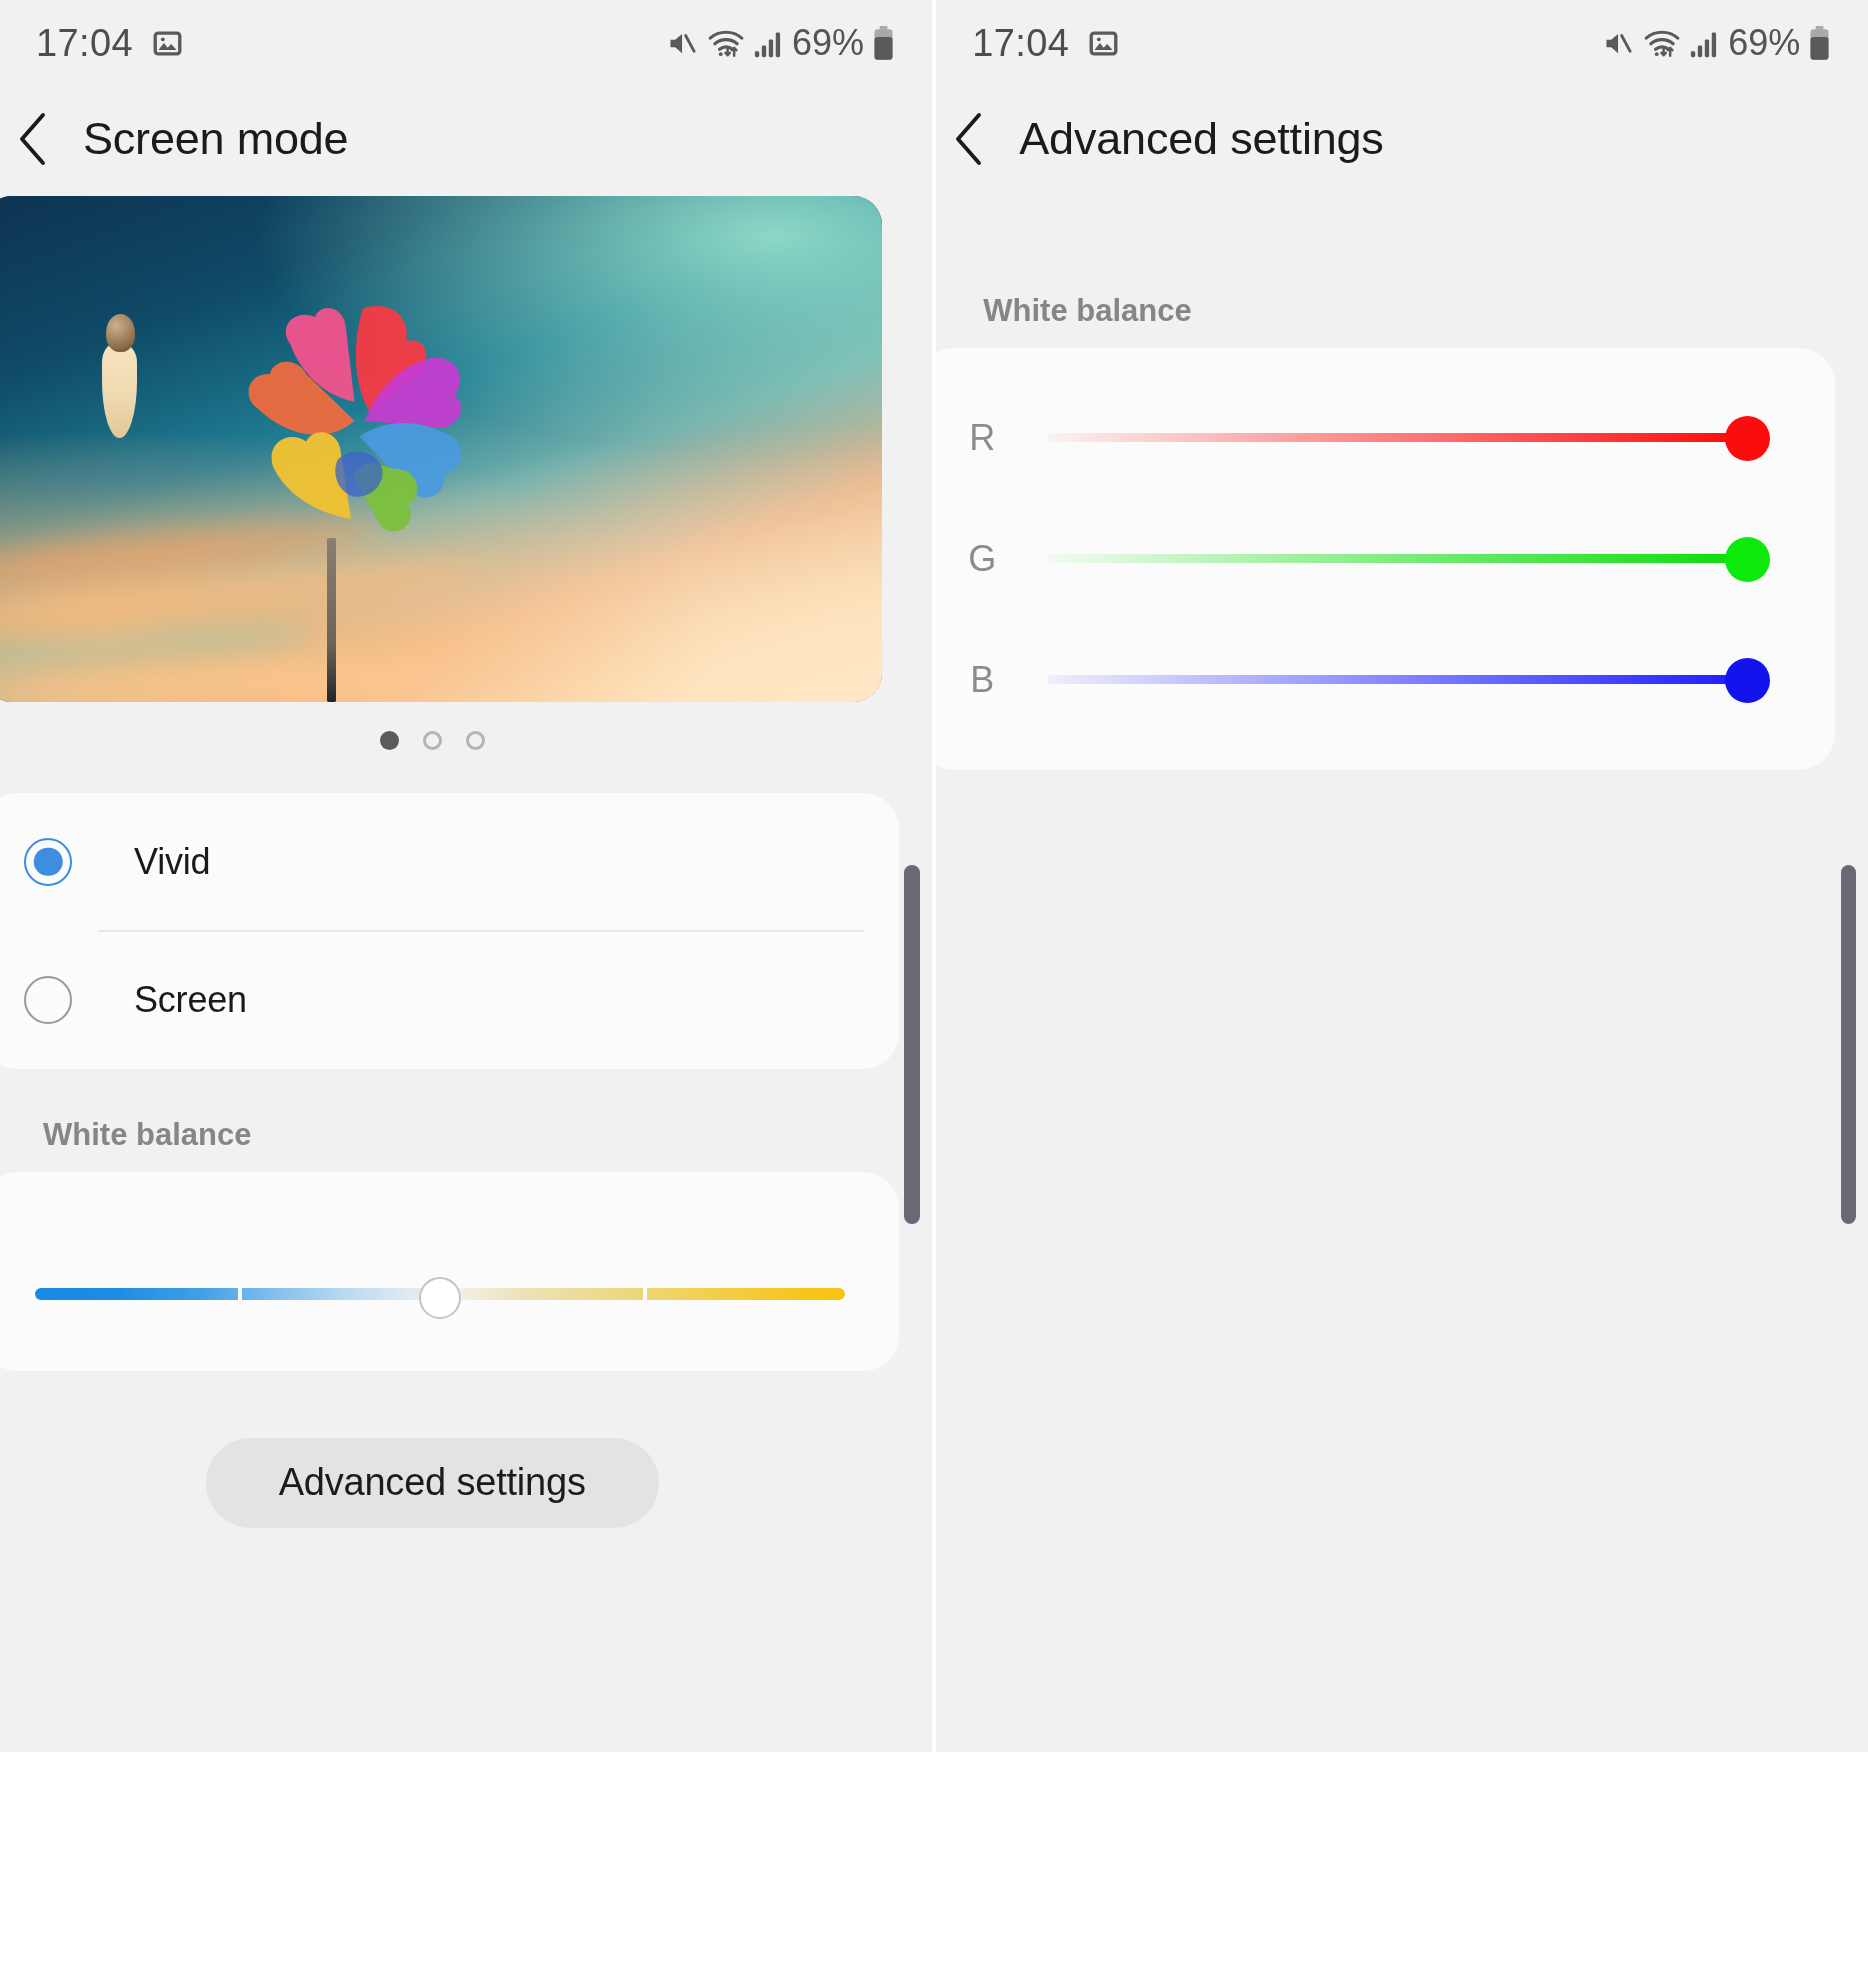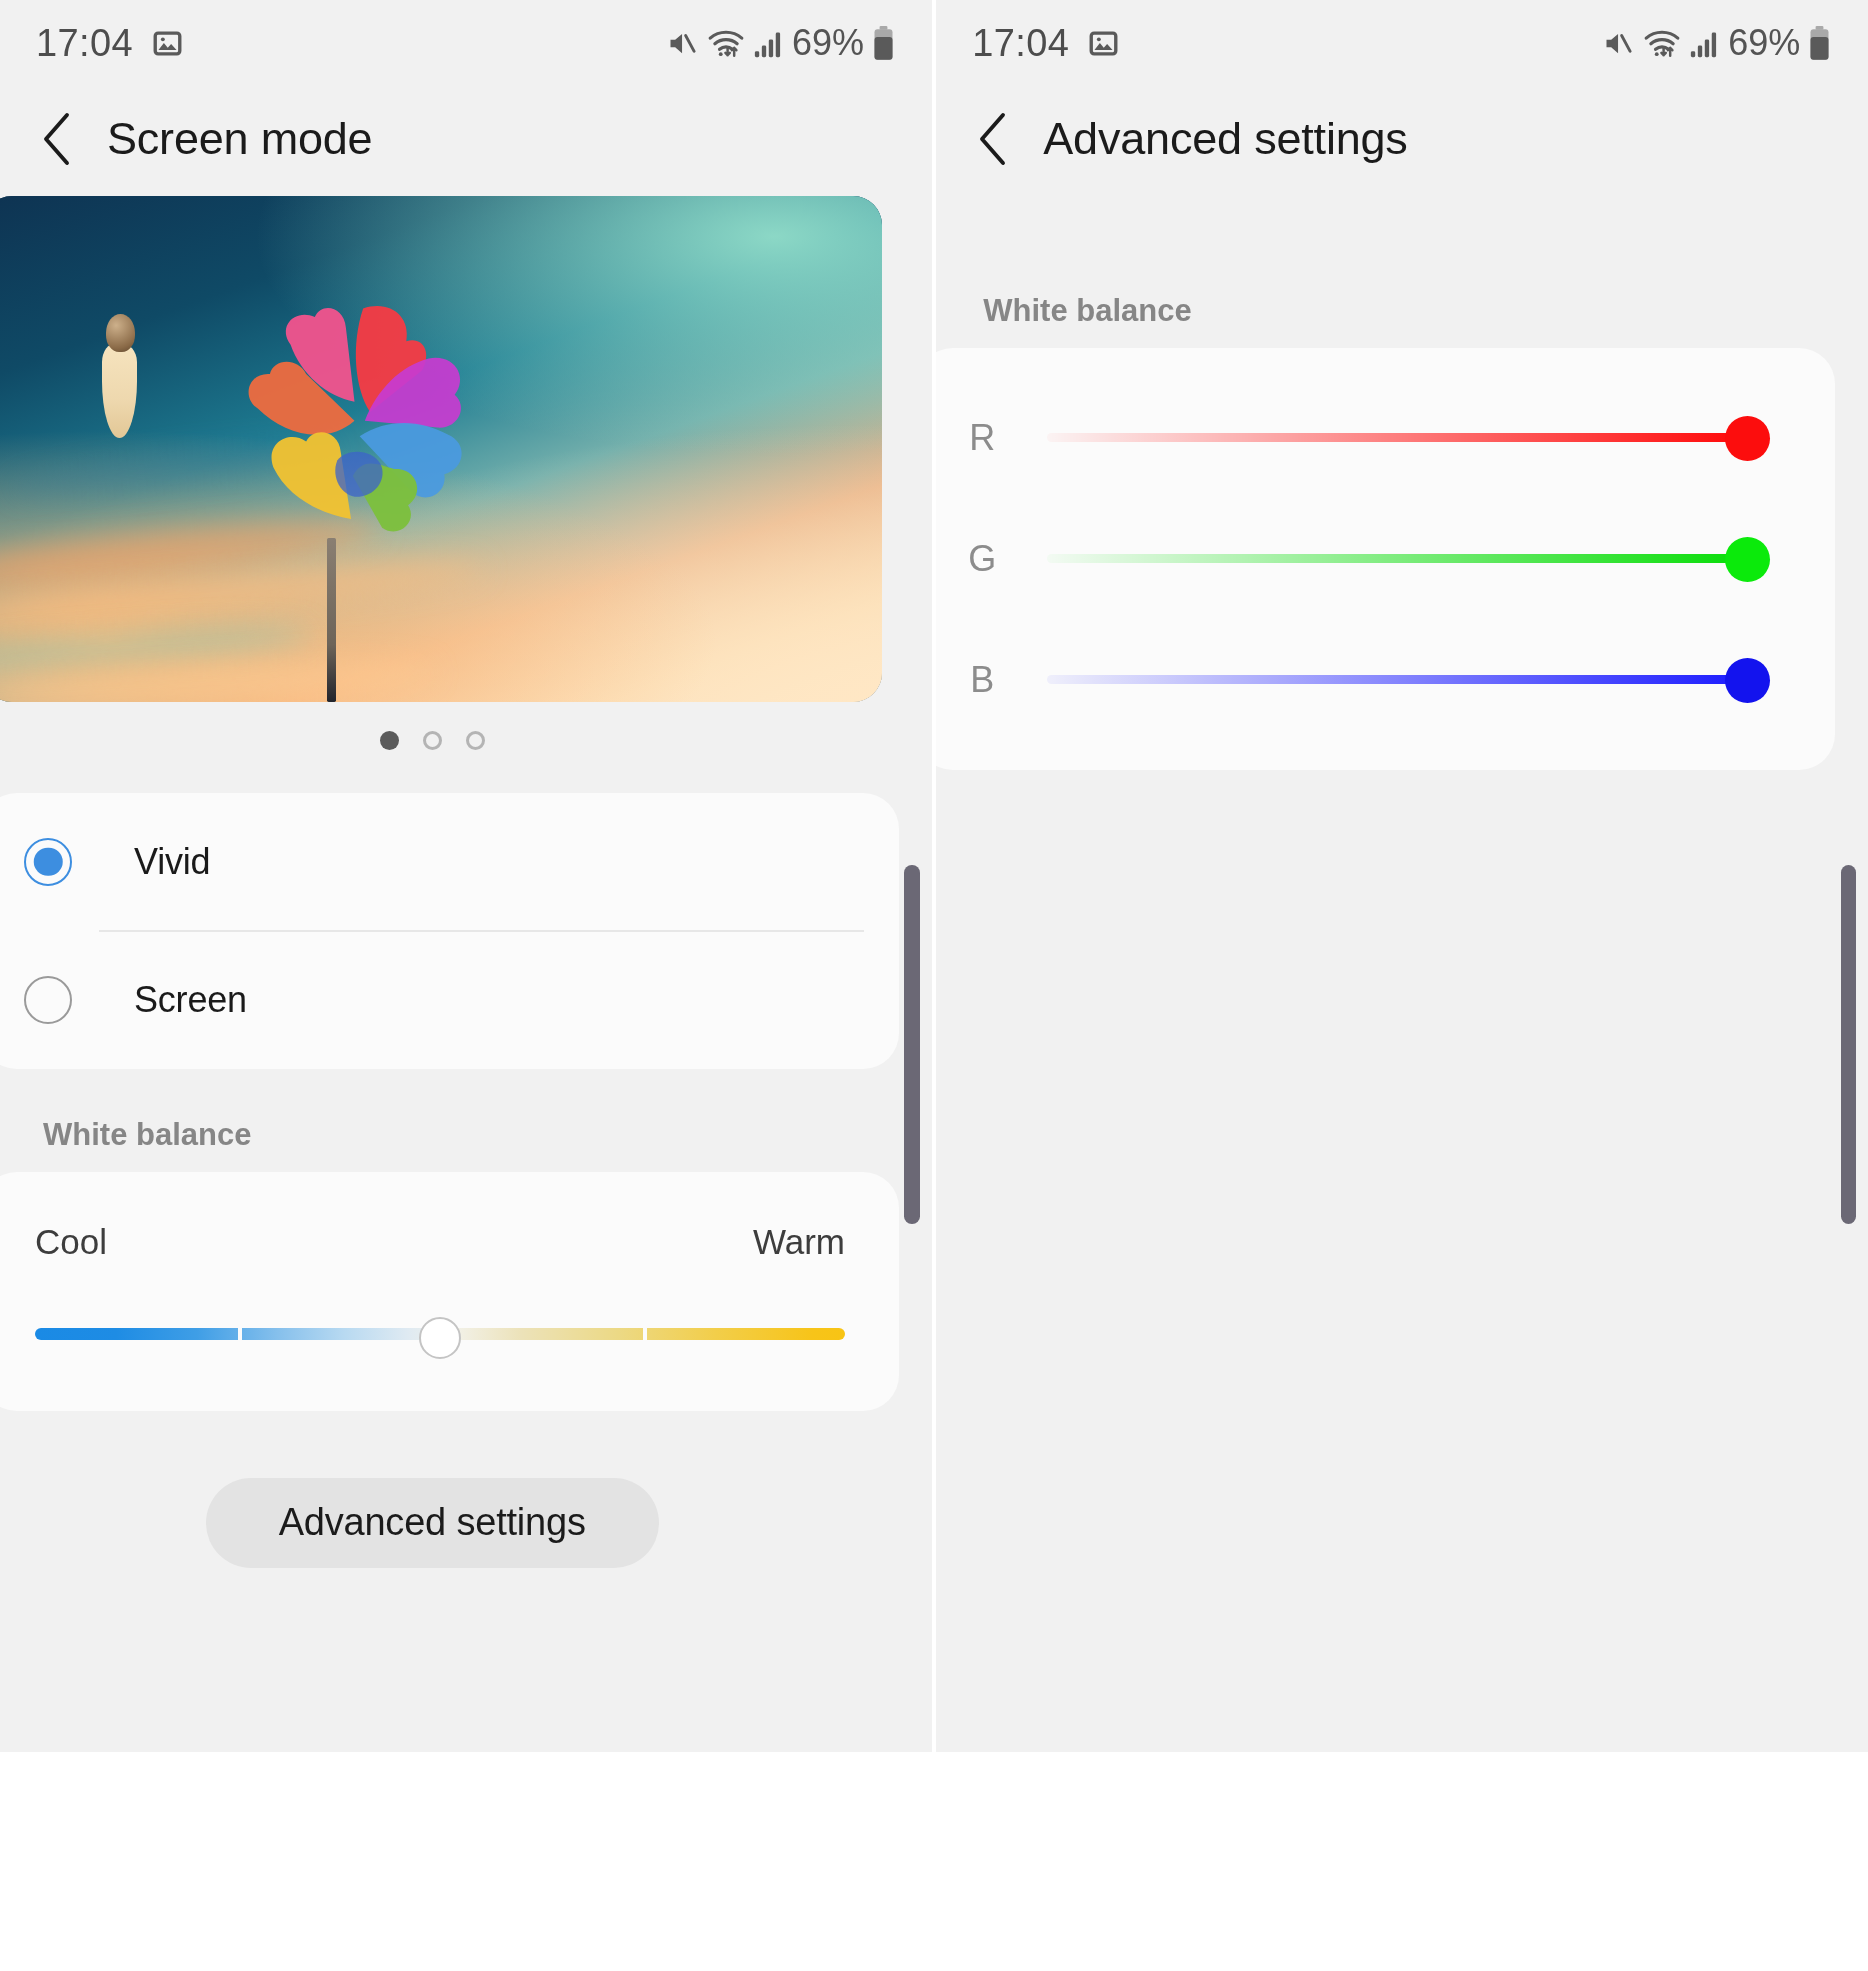--- a/index.html
+++ b/index.html
@@ -47,21 +47,21 @@
     color: #545454;
     letter-spacing: 0px;
   }
   svg.sicon { display: block; }
 
   
   .appbar {
     height: 105px;
     display: flex;
     align-items: center;
-    padding-left: 40px;
+    padding-left: 16px;
     gap: 31px;
   }
   .back-chevron { width: 36px; height: 54px; display:block; flex: 0 0 auto; }
   .appbar-title {
     font-size: 45px;
     color: #1b1b1b;
     letter-spacing: -0.2px;
     font-family: "Liberation Sans", sans-serif;
   }
 
@@ -409,24 +409,20 @@
       <div class="divider"></div>
       <div class="radio-row">
         <span class="radio off"></span>
         <span class="radio-label">Screen</span>
       </div>
     </div>
 
     <div class="section-title">White balance</div>
 
     <div class="card wb-card">
-      <div class="wb-labels">
-        <span class="wb-label">Cool</span>
-        <span class="wb-label">Warm</span>
-      </div>
       <div class="wb-track-wrap">
         <div class="wb-track"></div>
         <div class="wb-tick" style="left:25%"></div>
         <div class="wb-tick" style="left:50%"></div>
         <div class="wb-tick" style="left:75%"></div>
         <div class="wb-thumb" id="wbThumb" style="left: 50%;"></div>
       </div>
     </div>
 
     <div class="adv-btn-wrap">

